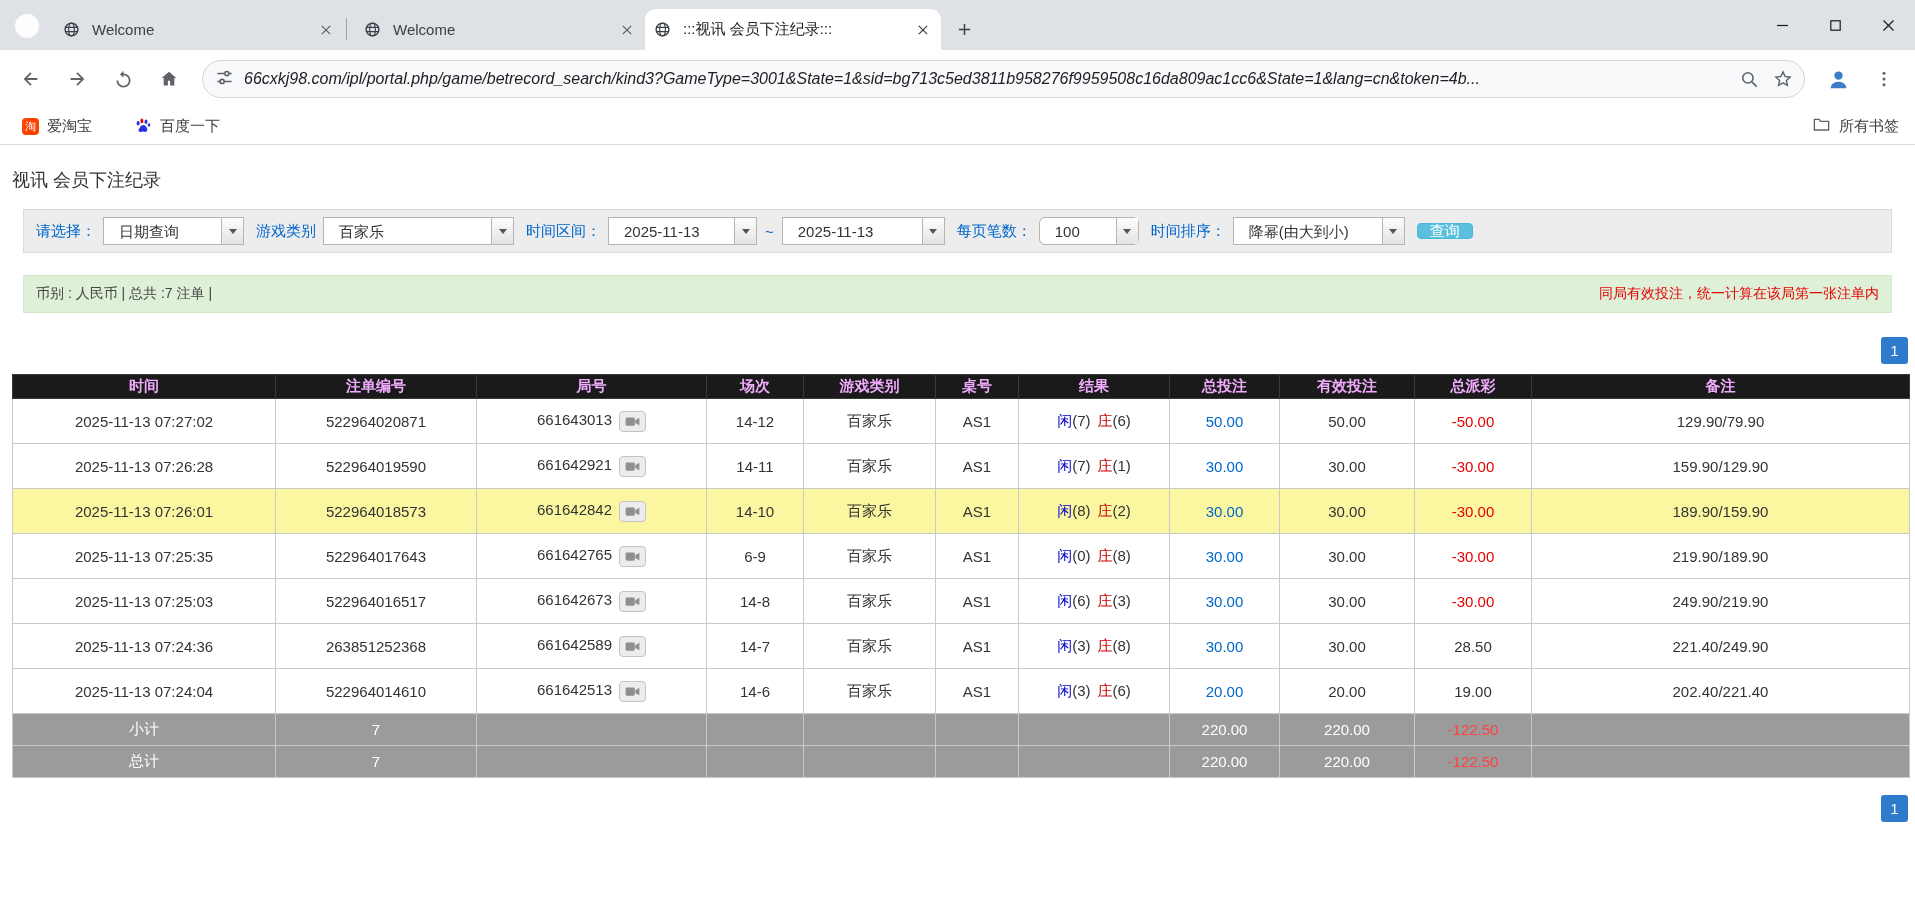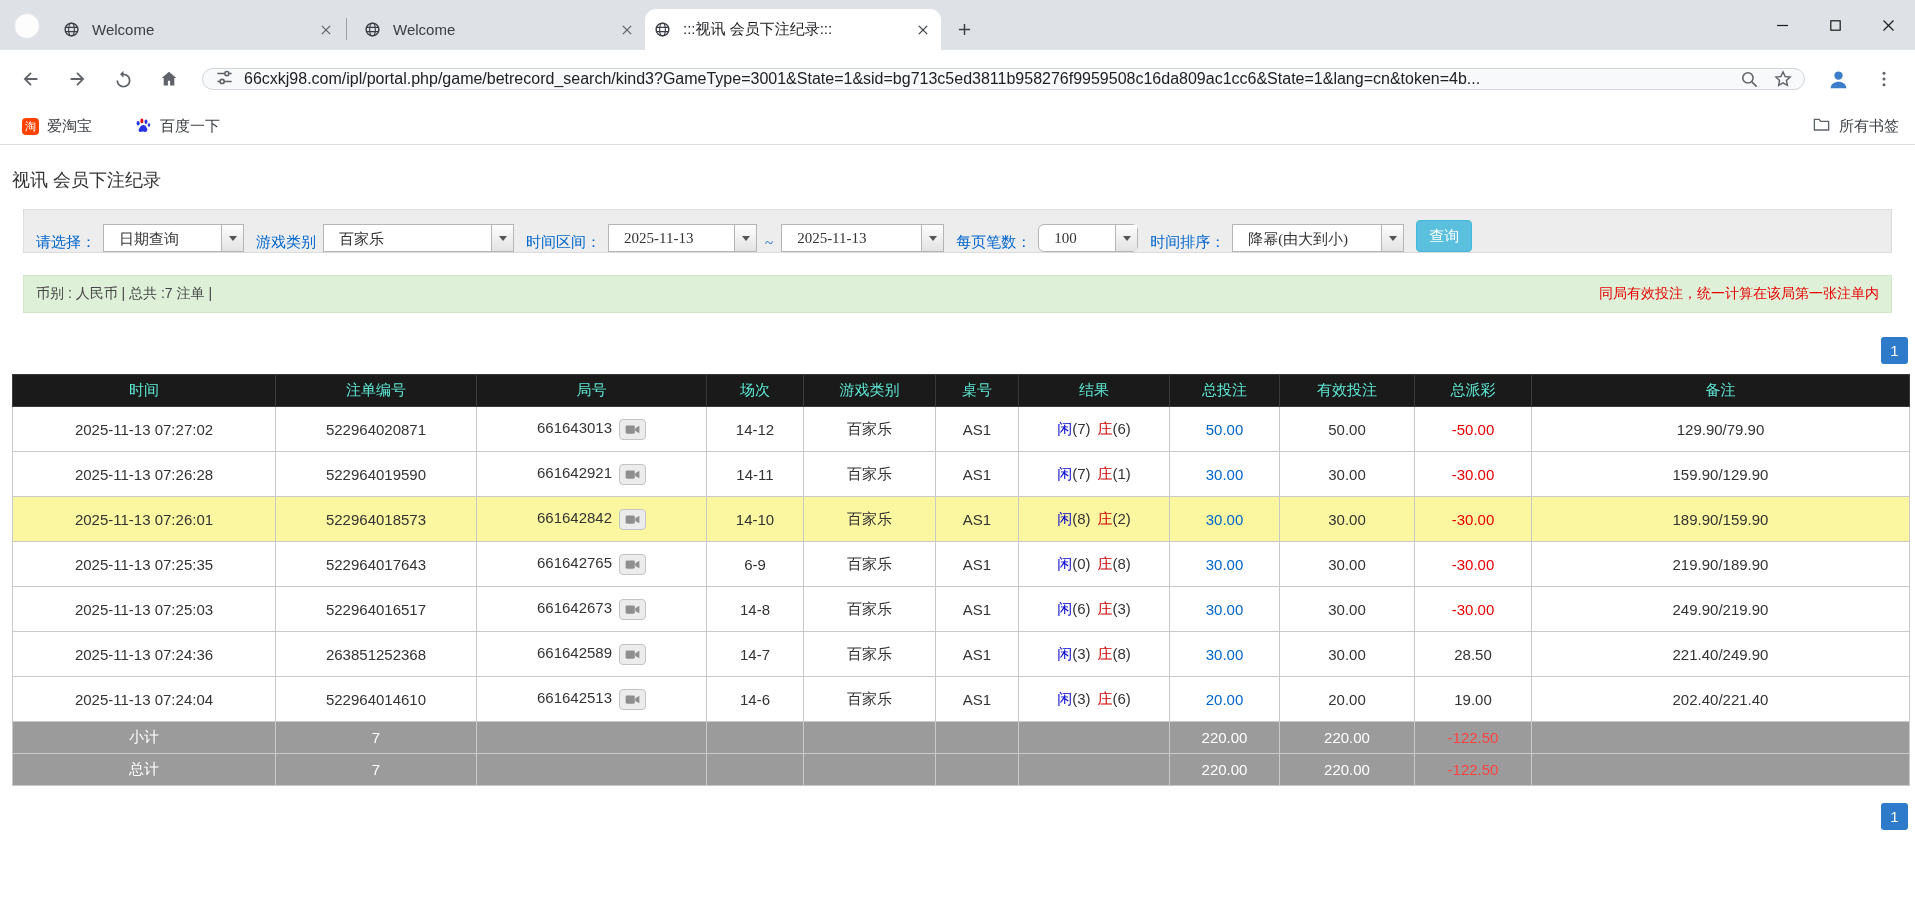--- a/index.html
+++ b/index.html
@@ -28,56 +28,56 @@
   .tab-close { width: 20px; height: 20px; border-radius: 50%; display: flex; align-items: center; justify-content: center; flex: none; }
   .favicon { width: 18px; height: 18px; flex: none; display: flex; align-items: center; justify-content: center; }
   .tab-sep { width: 1px; height: 22px; background: #9aa0a6; margin: 0 2px 10px 2px; flex: none; }
   .newtab-btn { width: 30px; height: 30px; margin: 0 0 6px 8px; border-radius: 50%; display: flex; align-items: center; justify-content: center; flex: none; }
   .win-controls { position: absolute; top: 0; right: 0; height: 50px; display: flex; }
   .win-btn { width: 53px; height: 100%; display: flex; align-items: center; justify-content: center; }
 
   .toolbar { height: 58px; background: #fff; display: flex; align-items: center; padding: 0 8px; }
   .nav-btn { width: 42px; height: 42px; border-radius: 50%; display: flex; align-items: center; justify-content: center; margin: 0 2px; flex: none; }
   .urlbar {
-    flex: 1; min-width: 0; height: 22px; margin: 0 10px; border-radius: 19px;
+    flex: 1; min-width: 0; height: 38px; margin: 0 10px; border-radius: 19px;
     background: #f8f9fa; border: 1px solid #d2d6da;
-    display: flex; align-items: center; padding: 0 4px 0 12px;
+    display: flex; align-items: center; padding: 0 4px 0 12px; font-style: italic;
   }
   .url-text { flex: 1; min-width: 0; font-size: 16px; color: #202124; white-space: nowrap; overflow: hidden; margin-left: 10px; }
   .pill-icon { width: 34px; height: 34px; border-radius: 50%; display: flex; align-items: center; justify-content: center; flex: none; }
 
   .bookmarks-bar {
     height: 37px; background: #fff; border-bottom: 1px solid #dadce0;
     display: flex; align-items: center; padding: 0 16px; font-size: 15px; color: #3c4043;
   }
   .bm-item { display: flex; align-items: center; gap: 8px; margin-right: 30px; padding: 3px 6px; border-radius: 14px; }
   .bm-ico-taobao {
     width: 17px; height: 17px; border-radius: 4px; background: #ff4200; color: #fff;
     font-size: 11px; display: flex; align-items: center; justify-content: center; flex: none;
   }
   .bm-right { margin-left: auto; display: flex; align-items: center; gap: 8px; }
 
   
   .page-title { margin: 24px 0 0 12px; font-size: 18px; font-weight: 400; color: #333; line-height: 22px; }
 
   .filter-bar {
     margin: 18px 23px 0; height: 44px; background: #ededed; border: 1px solid #dcdcdc;
-    display: flex; align-items: flex-end; padding: 0 12px; font-size: 15px; font-family: Liberation Serif, serif;
+    display: flex; align-items: center; padding: 0 12px; font-size: 15px;
   }
   .f-label { color: var(--link-blue, #0066cc); margin: 0 7px 0 12px; white-space: nowrap; }
   .f-label.first { margin-left: 0; }
   .combo { display: inline-flex; align-items: stretch; background: #fff; border: 1px solid #b5b5b5; height: 28px; flex: none; }
   .combo-text { flex: 1; padding: 5px 15px 0; color: #333; white-space: nowrap; overflow: hidden; font-size: 15px; }
   .combo-btn { width: 22px; border-left: 1px solid #b5b5b5; background: linear-gradient(#fdfdfd, #e3e3e3); display: flex; align-items: center; justify-content: center; }
   .caret { width: 0; height: 0; border-left: 4px solid transparent; border-right: 4px solid transparent; border-top: 5px solid #555; }
   .w-type { width: 141px; } .w-game { width: 191px; } .w-date1 { width: 149px; }
   .w-date2 { width: 163px; } .w-size { width: 100px; border-radius: 6px; } .w-sort { width: 172px; }
   .tilde { margin: 0 8px; color: var(--link-blue, #0066cc); }
   .search-btn {
-    margin-left: 12px; height: 32px; padding: 0 12px; border-radius: 4px;
+    margin-left: 12px; height: 16px; padding: 0 12px; border-radius: 4px;
     background: var(--search-button-blue, #5bc0de); border: 1px solid #46b8da;
     color: #fff; font-size: 15px; display: flex; align-items: center; flex: none; cursor: pointer;
   }
 
   .summary-bar {
     margin: 22px 23px 0; height: 38px; background: var(--summary-green-bg, #dff0d8);
     border: 1px solid #d3e8ca; display: flex; align-items: center; justify-content: space-between;
     padding: 0 12px; font-size: 14px; color: #444;
   }
   .summary-right { color: #e60000; }
@@ -85,21 +85,21 @@
   .pager { display: flex; justify-content: flex-end; margin: 24px 7px 0 0; }
   .pager.bottom { margin-top: 17px; }
   .page-btn {
     min-width: 27px; height: 27px; border-radius: 3px; background: var(--pager-blue, #2d7bca);
     color: #fff; font-size: 15px; display: flex; align-items: center; justify-content: center; cursor: pointer;
   }
 
   
   .bet-table { width: 1897px; margin: 10px 0 0 12px; border-collapse: collapse; table-layout: fixed; font-size: 15px; }
   .bet-table th {
-    background: var(--header-bg, #1a1a1a); color: #5eead4; height: 32px; font-weight: 400;
+    background: var(--header-bg, #1a1a1a); color: #f0abfc; height: 24px; font-weight: 700;
     border: 1px solid #3a3a3a; font-size: 15px;
   }
   .bet-table td { height: 45px; border: 1px solid #c9c9c9; text-align: center; }
   tr.data-row td { background: #fff; }
   tr.data-row.highlight td { background: var(--highlight-row, #fbf7a0); }
   tr.sum-row td { background: var(--subtotal-gray, #9b9b9b); color: #fff; height: 32px; margin-top: 48px; }
   .bet-link { color: var(--link-blue, #0066cc); cursor: pointer; }
   .payout.neg { color: var(--negative-red, #e80000); }
   tr.sum-row td.payout.neg { color: #ff4242; }
   .res-p { color: var(--player-blue, #0000cc); }

